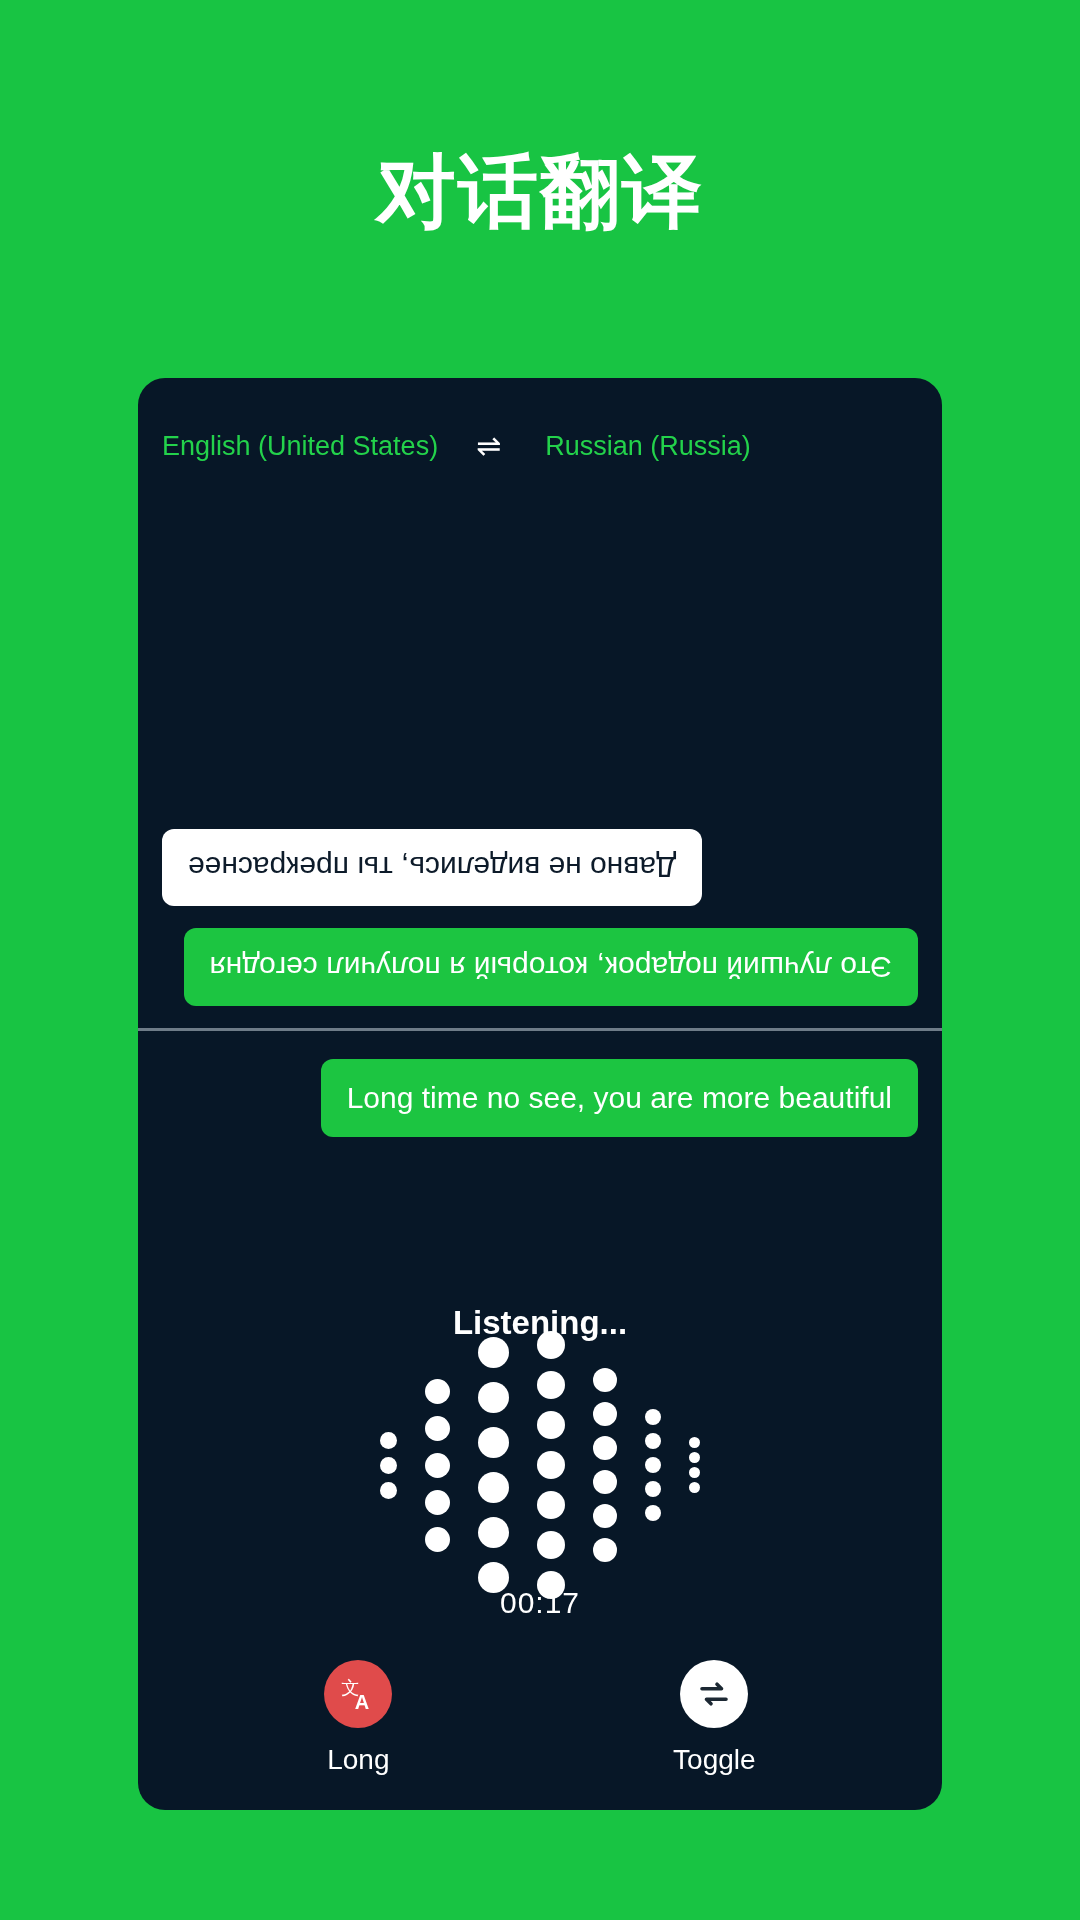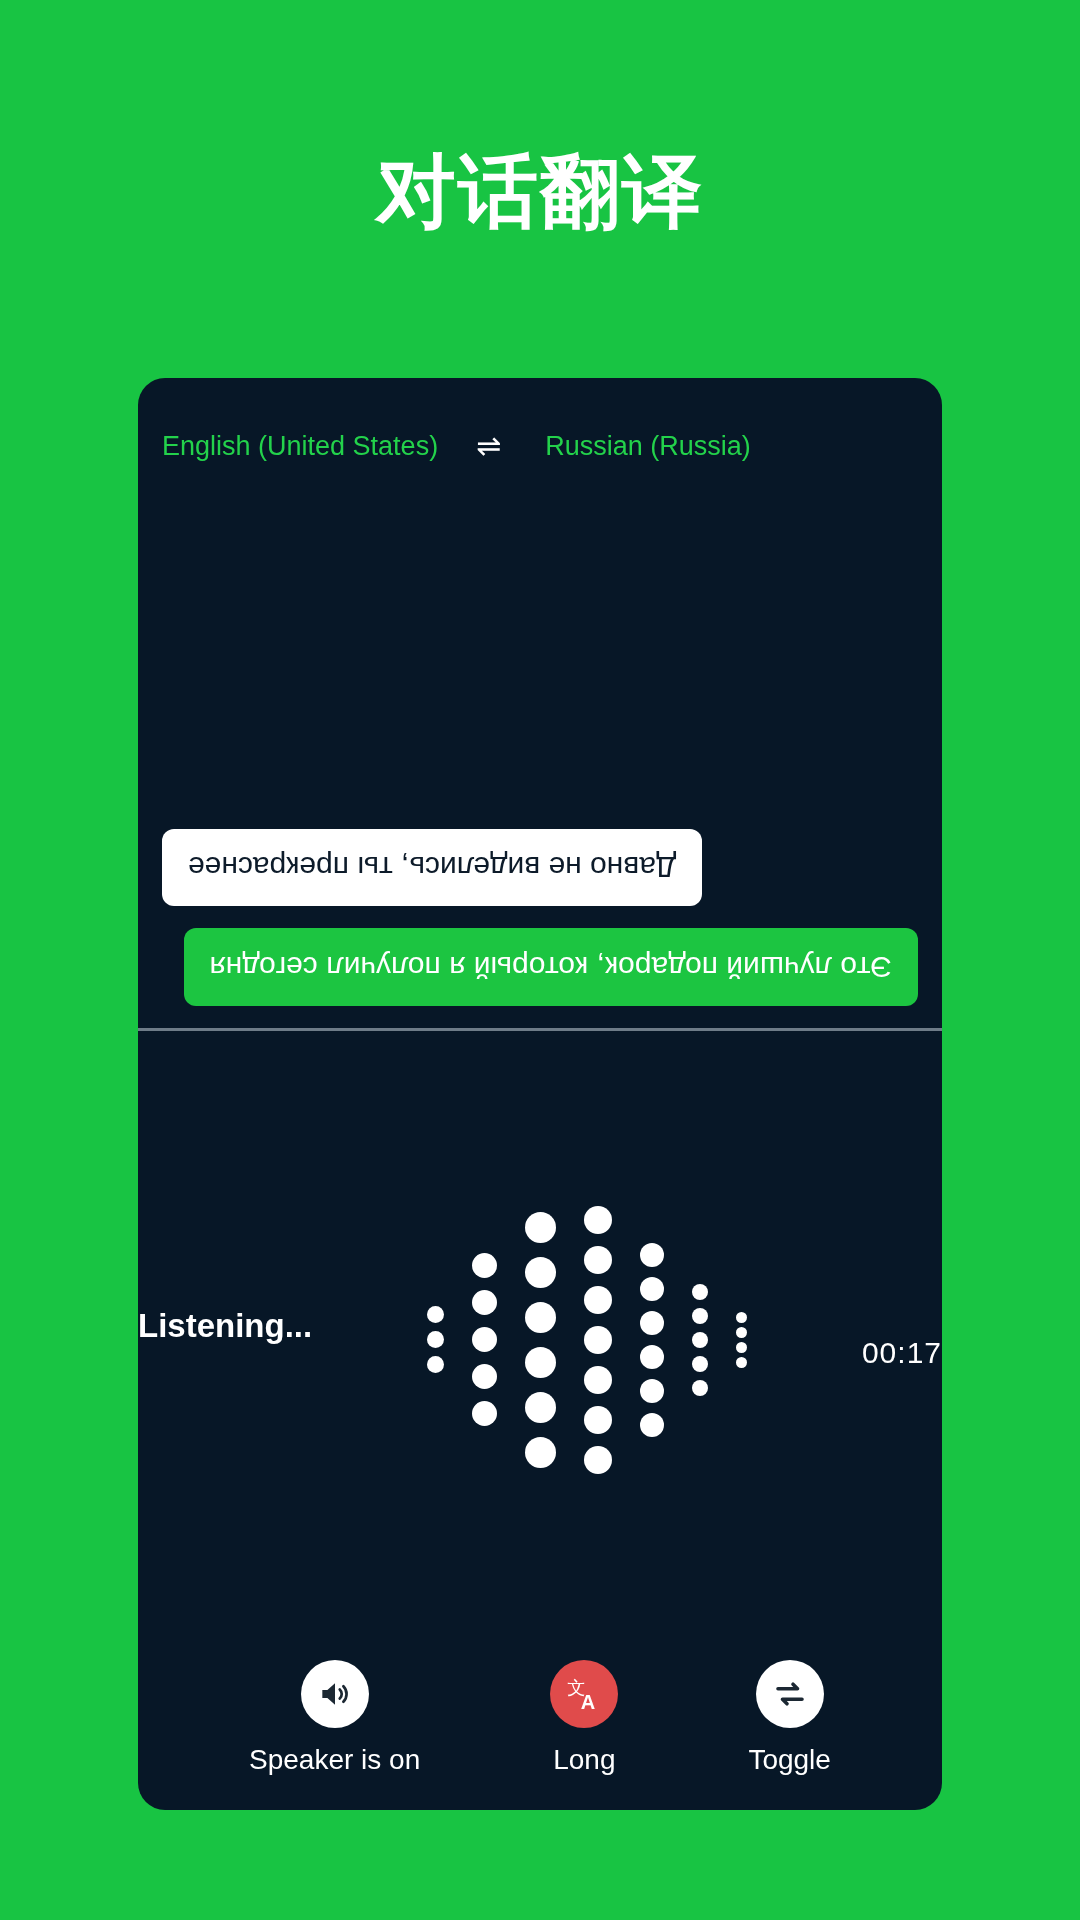--- a/index.html
+++ b/index.html
@@ -114,23 +114,23 @@
     background: #ffffff;
     color: #0D1B2A;
   }
   .row-left  { display: flex; justify-content: flex-start; }
   .row-right { display: flex; justify-content: flex-end; }
 
   
   .listen-area {
     flex: 1 1 auto;
     display: flex;
-    flex-direction: row;
-    align-items: center;
-    justify-content: space-between;
+    flex-direction: column;
+    align-items: center;
+    justify-content: flex-end;
     padding-bottom: 14px;
   }
   .listening-label {
     color: #ffffff;
     font-size: 33px;
     font-weight: 700;
     margin-bottom: 28px;
   }
   .waveform {
     display: flex;
@@ -206,20 +206,23 @@
       <div class="msg green">Это лучший подарок, который я получил сегодня</div>
     </div>
     <div class="row-right">
       <div class="msg white">Давно не виделись, ты прекраснее</div>
     </div>
   </div>
 
   <div class="divider"></div>
 
   <div class="pane pane-bottom">
+    <div class="row-right">
+      <div class="msg green">Long time no see, you are more beautiful</div>
+    </div>
   </div>
 
   <div class="listen-area">
     <div class="listening-label">Listening...</div>
     <div class="waveform" id="waveform">
         <div class="wave-col">
           <div class="wave-dot" style="width: 17px; height: 17px; margin: 4px 0px;"></div>
           <div class="wave-dot" style="width: 17px; height: 17px; margin: 4px 0px;"></div>
           <div class="wave-dot" style="width: 17px; height: 17px; margin: 4px 0px;"></div>
         </div>
@@ -267,30 +270,20 @@
           <div class="wave-dot" style="width: 11px; height: 11px; margin: 2px 0px;"></div>
           <div class="wave-dot" style="width: 11px; height: 11px; margin: 2px 0px;"></div>
           <div class="wave-dot" style="width: 11px; height: 11px; margin: 2px 0px;"></div>
         </div>
       </div>
     <div class="timer">00:17</div>
   </div>
 
   <div class="controls">
 
-    <div class="ctrl">
-      <div class="ctrl-circle">
-        <svg width="38" height="38" viewBox="0 0 24 24">
-          <path d="M4 9.5h3.2L12 5.2v13.6L7.2 14.5H4z" fill="#1C2833"></path>
-          <path d="M15 9.1a4 4 0 0 1 0 5.8" stroke="#1C2833" stroke-width="1.7" fill="none" stroke-linecap="round"></path>
-          <path d="M17.3 7.1a7 7 0 0 1 0 9.8" stroke="#1C2833" stroke-width="1.7" fill="none" stroke-linecap="round"></path>
-        </svg>
-      </div>
-      <div class="ctrl-label">Speaker is on</div>
-    </div>
 
     <div class="ctrl">
       <div class="ctrl-circle danger">
         <svg width="40" height="40" viewBox="0 0 24 24">
           <text x="2" y="12" font-size="11" font-family="DejaVu Sans, sans-serif" fill="#ffffff">文</text>
           <text x="10" y="21" font-size="12" font-family="Liberation Sans, sans-serif" font-weight="700" fill="#ffffff">A</text>
         </svg>
       </div>
       <div class="ctrl-label">Long</div>
     </div>

